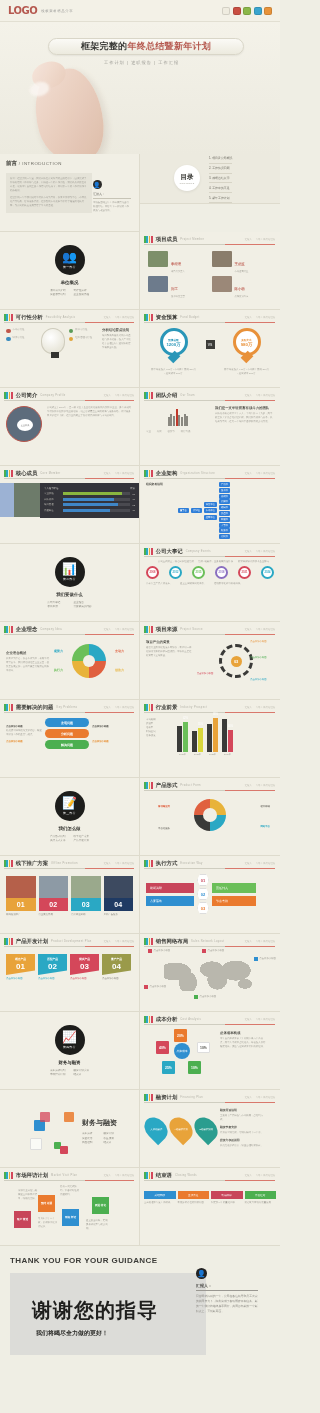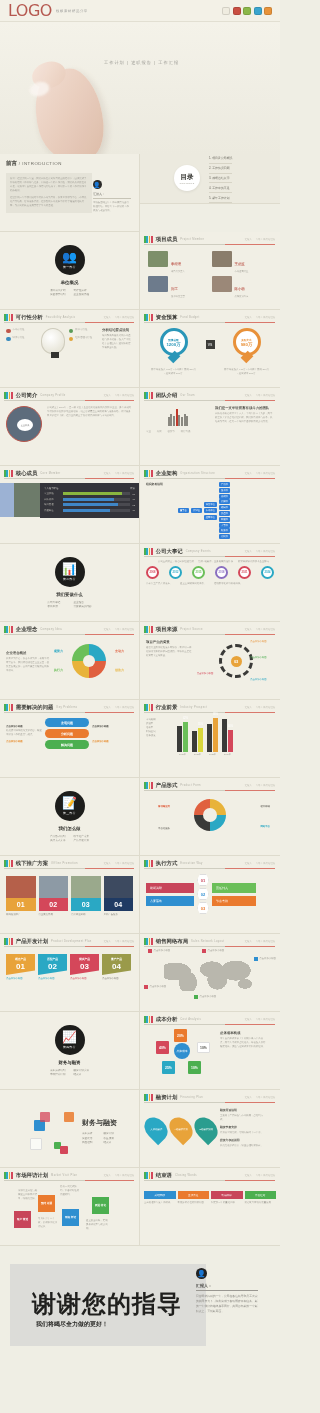--- a/index.html
+++ b/index.html
@@ -9,21 +9,21 @@
     font-family: "Liberation Sans", "DejaVu Sans", sans-serif;
     overflow: hidden;
     position: relative;
   }
   
   .site-header {
     height: 22px; background: #f3f1e7;
     display: flex; align-items: center; padding: 0 8px;
     border-bottom: 1px solid #e2dfd2;
   }
-  .logo-text { font-size: 16px; font-weight: normal; color: #b5584f; letter-spacing: -0.5px; font-family: "DejaVu Sans", sans-serif; }
+  .logo-text { font-size: 10px; font-weight: bold; color: #b5584f; letter-spacing: -0.5px; font-family: "DejaVu Sans", sans-serif; }
   .logo-sub { font-size: 3.4px; color: #9a9a98; margin-left: 4px; letter-spacing: 0.6px; }
   .hdr-icons { margin-left: auto; display: flex; gap: 2.5px; }
   .hdr-icon { width: 8px; height: 8px; border-radius: 2px; border: 1px solid rgba(0,0,0,.12); }
 
   
   .cover {
     position: relative; height: 132px;
     background: linear-gradient(180deg,#f4f2e9 0%,#efede3 60%,#eceadf 100%);
     overflow: hidden;
   }
@@ -202,21 +202,21 @@
   .sq { position:absolute; border-radius:1px; }
 
   
   .mblk { position:absolute; width:17px;height:17px; color:#fff; font-size:2.6px; font-weight:bold;
           display:flex;align-items:center;justify-content:center; text-align:center; line-height:1.2; }
 
   
   .thanks { height: 148px; padding: 10px 10px 0; position: relative; }
   .ty-en { font-size: 8px; font-weight: bold; color: #3c3c38; letter-spacing: .4px; }
   .ty-panel { margin-top: 8px; background: #dcdcd8; height: 82px; position: relative; width: 196px; }
-  .ty-cn { position:absolute; left: 22px; top: 24px; font-size: 24px; font-weight: bold; color:#1f1f1d; letter-spacing: 1px; }
+  .ty-cn { position:absolute; left: 22px; top: 24px; font-size: 20px; font-weight: bold; color:#1f1f1d; letter-spacing: 1px; }
   .ty-sub { position:absolute; left: 26px; top: 56px; font-size: 6px; font-weight:bold; color:#2a2a27; }
   .ty-side { position:absolute; left: 196px; top: 22px; width: 74px; }
   .ty-av { width: 11px; height: 11px; border-radius:50%; background:#222; color:#fff; font-size:7px;
            display:flex;align-items:center;justify-content:center; margin-bottom: 4px; }
   .ty-label { font-size: 4px; font-weight:bold; color:#3a3a36; border-bottom: .5px solid #9a9892; padding-bottom: 2px; width: 62px; }
   .ty-body { font-size: 2.8px; color:#8a8882; line-height:1.8; margin-top: 3px; width: 62px; }
 </style>
 </head>
 <body>
 
@@ -227,20 +227,25 @@
     <span class="hdr-icon" style="background:#efece0"></span>
     <span class="hdr-icon" style="background:#c94f42"></span>
     <span class="hdr-icon" style="background:#8cb84a"></span>
     <span class="hdr-icon" style="background:#3aa5cf"></span>
     <span class="hdr-icon" style="background:#e8933a"></span>
   </div>
 </div>
 
 <div class="cover">
   <div class="hand"></div>
+  <div class="title-bar">
+    <span class="title-main">框架</span>
+      <span class="title-main">完整的</span>
+      <span class="title-main title-accent">年终总结暨新年计划</span>
+  </div>
   <div class="cover-sub">工作计划 | 述职报告 | 工作汇报</div>
 </div>
 
 <div class="grid">
 
   <div class="slide">
     <div class="intro-head">
       <span>前言</span>
       <small> / <span>INTRODUCTION</span></small>
     </div>
@@ -1167,20 +1172,21 @@
       <span style="width:32px">
         <span style="display:block;background:#4caf50;color:#fff;font-size:2.6px;padding:2px;text-align:center">再创佳绩</span>
         <span class="ftxt" style="display:block;margin-top:2px">凝心聚力推动高质量发展</span>
       </span>
     </div>
   </div>
 
 </div>
 
 <div class="thanks">
+  <div class="ty-en">THANK YOU FOR YOUR GUIDANCE</div>
   <div class="ty-panel">
     <div class="ty-cn">谢谢您的指导</div>
     <div class="ty-sub">我们将竭尽全力做的更好！</div>
   </div>
   <div class="ty-side">
     <div class="ty-av">👤</div>
     <div class="ty-label">汇报人：</div>
     <p class="ty-body">回首即将挥别的一年，公司在各位领导和员工大家的共同努力下，顺利完成了各项既定目标任务。新的一年我们将继续携手同行，共同迈向新的一个新起点上，开创新局面。</p>
   </div>
 </div>

